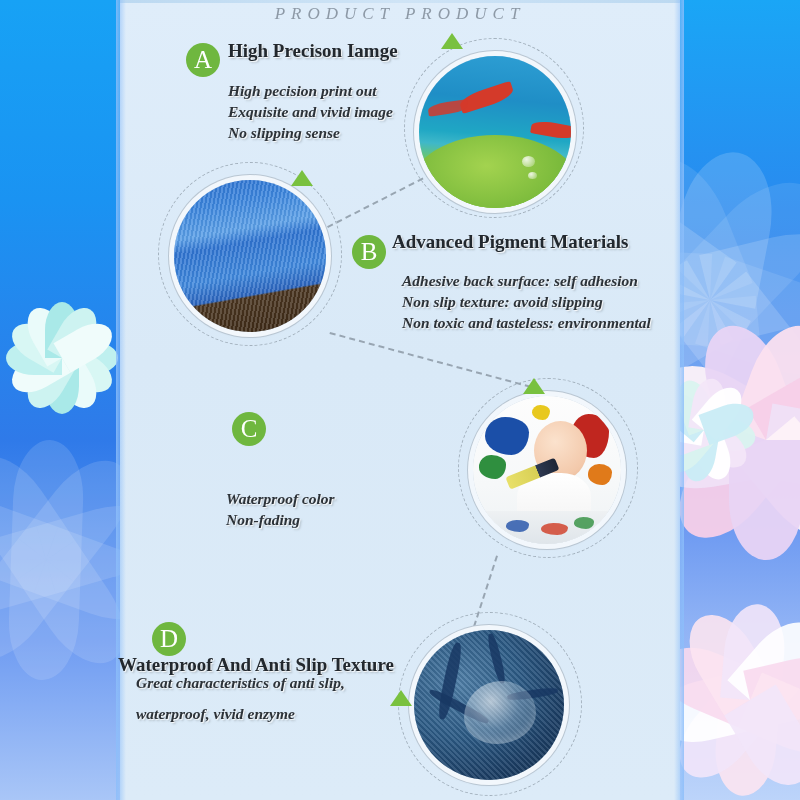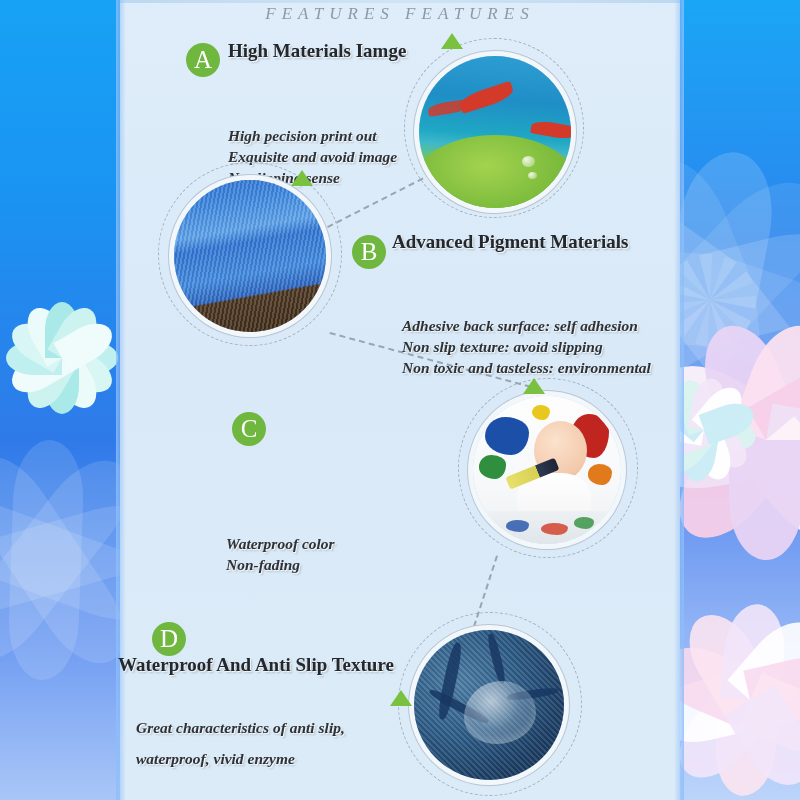--- a/index.html
+++ b/index.html
@@ -42,21 +42,21 @@
     background:#6fb73f;color:#ffffff;
     font-family:"Liberation Serif", serif;font-size:25px;line-height:34px;
     text-align:center;font-weight:400;}
 
   
   .head{position:absolute;font-family:"Liberation Serif", serif;font-weight:700;
     font-size:19px;color:#22282e;white-space:nowrap;
     text-shadow:1px 1px 1px rgba(255,255,255,.95), 2px 2px 2px rgba(120,130,140,.45);}
   .body{position:absolute;font-family:"Liberation Serif", serif;font-style:italic;
     font-weight:700;font-size:15.5px;line-height:21px;color:#2c3238;white-space:nowrap;
-    text-shadow:1px 1px 1px rgba(255,255,255,.95), 2px 2px 2px rgba(120,130,140,.42);margin-top:45px;}
+    text-shadow:1px 1px 1px rgba(255,255,255,.95), 2px 2px 2px rgba(120,130,140,.42);}
 
   
   .shot{position:absolute;border-radius:50%;overflow:hidden;
     box-shadow:0 0 0 5px #f2f7fc, 0 0 0 6px #b9c6d2, 0 2px 5px rgba(60,80,100,.30);}
   .shot .img{position:absolute;inset:0;}
   .dashring{position:absolute;border-radius:50%;border:1px dashed #9aa8b4;opacity:.85;}
   .arrow{position:absolute;width:0;height:0;
     border-left:11px solid transparent;border-right:11px solid transparent;
     border-bottom:16px solid #79c13f;}
   .dashline{position:absolute;height:0;border-top:2px dashed #8d9aa6;opacity:.85;
@@ -317,43 +317,43 @@
           <i style="--pl: 96px; --pw: 60px; --pc: #f2e6fa; --po: 0.9;"></i>
         </div>
       </div>
   </div>
 
   <div class="panel"></div>
   <div class="panel-topline"></div>
   <div class="strip-fade-l"></div>
   <div class="strip-fade-r"></div>
 
-  <div class="title">FEATURES FEATURES</div>
+  <div class="title">PRODUCT PRODUCT</div>
 
   <div class="dashline" style="left:300px;top:240px;width:168px;transform:rotate(-27deg);"></div>
   <div class="dashline" style="left:330px;top:332px;width:208px;transform:rotate(15deg);"></div>
   <div class="dashline" style="left:498px;top:556px;width:104px;transform:rotate(108deg);"></div>
 
   <div class="dashring" style="left:404px;top:38px;width:178px;height:178px;"></div>
   <div class="shot" style="left:419px;top:56px;width:152px;height:152px;">
     <div class="img imgA">
       <div class="pad"></div>
       <div class="koi" style="left:26%;top:22%;width:36%;height:11%;"></div>
       <div class="koi" style="left:6%;top:30%;width:26%;height:8%;transform:rotate(-8deg);opacity:.85;"></div>
       <div class="koi" style="left:74%;top:44%;width:30%;height:9%;transform:rotate(10deg);"></div>
       <div class="drop" style="left:68%;top:66%;width:13px;height:11px;"></div>
       <div class="drop" style="left:72%;top:76%;width:9px;height:7px;"></div>
     </div>
   </div>
   <div class="arrow" style="left:441px;top:33px;"></div>
 
   <div class="badge" style="left:186px;top:43px;">A</div>
-  <div class="head" style="left:228px;top:40px;">High Materials Iamge</div>
+  <div class="head" style="left:228px;top:40px;">High Precison Iamge</div>
   <div class="body" style="left:228px;top:80px;">High pecision print out</div>
-  <div class="body" style="left:228px;top:101px;">Exquisite and avoid image</div>
+  <div class="body" style="left:228px;top:101px;">Exquisite and vivid image</div>
   <div class="body" style="left:228px;top:122px;">No slipping sense</div>
 
   <div class="dashring" style="left:158px;top:162px;width:182px;height:182px;"></div>
   <div class="shot" style="left:174px;top:180px;width:152px;height:152px;">
     <div class="img imgB"></div>
   </div>
   <div class="arrow" style="left:291px;top:170px;"></div>
 
   <div class="badge" style="left:352px;top:235px;">B</div>
   <div class="head" style="left:392px;top:231px;">Advanced Pigment Materials</div>

